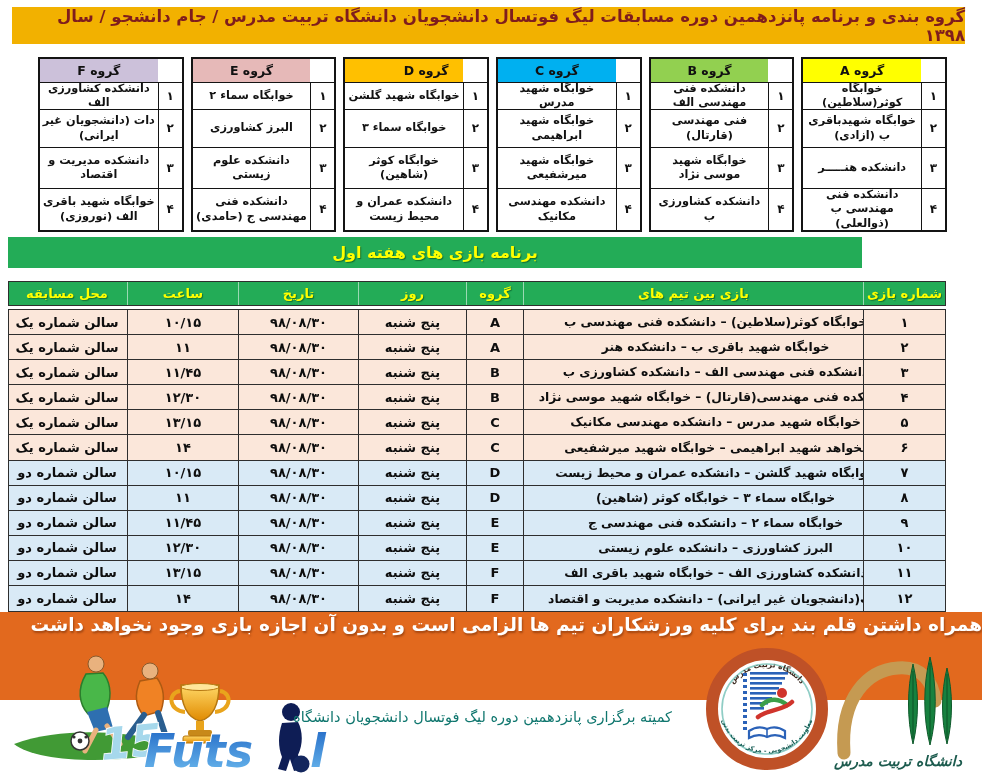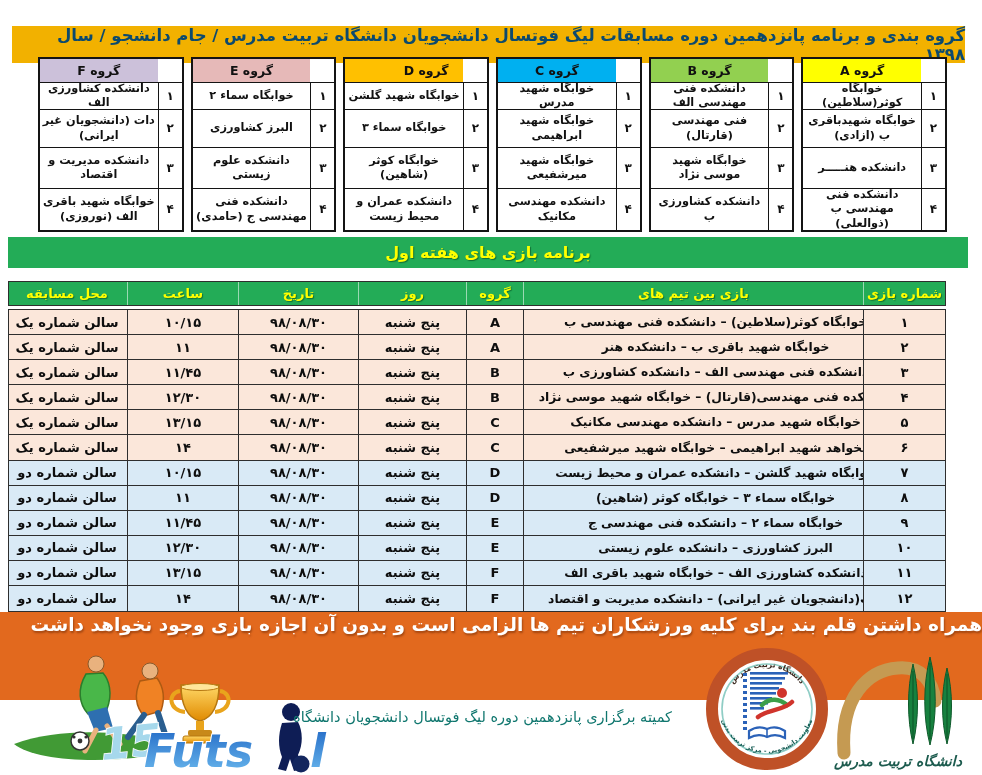--- a/index.html
+++ b/index.html
@@ -2,36 +2,36 @@
 <html lang="fa" style="--gold: #F2B100; --green: #23AC57; --ytext: #FFFF00; --warm: #FBE7DA; --cool: #D9EAF6; --orange: #E2691E;"><head>
 <meta charset="utf-8">
 <style>
   *{margin:0;padding:0;box-sizing:border-box}
   body{width:982px;height:775px;background:#fff;font-family:"DejaVu Sans",sans-serif;}
   .stage{position:relative;width:982px;height:775px;background:#fff;overflow:hidden;}
 
   
   .banner-top{position:absolute;left:12px;top:7px;width:953px;height:37px;background:var(--gold);
     display:flex;align-items:center;justify-content:center;direction:rtl;
-    font-weight:bold;font-size:16.5px;color:#0c4a6e;margin-top:19px;}
+    font-weight:bold;font-size:16.5px;color:#7f1d1d;}
 
   
   .groups{position:absolute;left:38px;top:57px;width:909px;height:175px;
     display:flex;flex-direction:row-reverse;gap:7px;}
   .g-table{flex:1;border:2px solid #141414;background:#fff;direction:rtl;display:grid;
     grid-template-columns:24px 1fr;grid-template-rows:23px 27px 38px 41px auto;
     font-weight:bold;color:#111;}
   .g-hdr-num{background:#fff;}
   .g-hdr{display:flex;align-items:center;justify-content:center;font-size:12.5px;}
   .g-cell{border-top:1.5px solid #141414;display:flex;align-items:center;justify-content:center;
     text-align:center;font-size:11.3px;line-height:1.25;padding:1px 2px;overflow:hidden;}
   .g-num{border-left:1.5px solid #141414;font-size:12px;}
 
   
-  .banner-week{position:absolute;left:8px;top:237px;width:960px;height:31px;background:var(--green);
+  .banner-week{position:absolute;left:8px;top:237px;width:854px;height:31px;background:var(--green);
     display:flex;align-items:center;justify-content:center;direction:rtl;
     color:var(--ytext);font-weight:bold;font-size:16px;text-shadow:1px 1px 1px rgba(0,60,20,.55);}
 
   
   .sched{position:absolute;left:8px;top:281px;width:938px;direction:rtl;}
   .cols{display:grid;grid-template-columns:82px 340px 57px 108px 120px 111px 120px;}
   .shead{height:25px;background:var(--green);border:1px solid #2e2e2e;}
   .sh-cell{display:flex;align-items:center;justify-content:center;color:var(--ytext);
     font-weight:bold;font-size:13px;border-left:1px solid rgba(255,255,255,.55);
     text-shadow:1px 1px 1px rgba(0,60,20,.5);}

